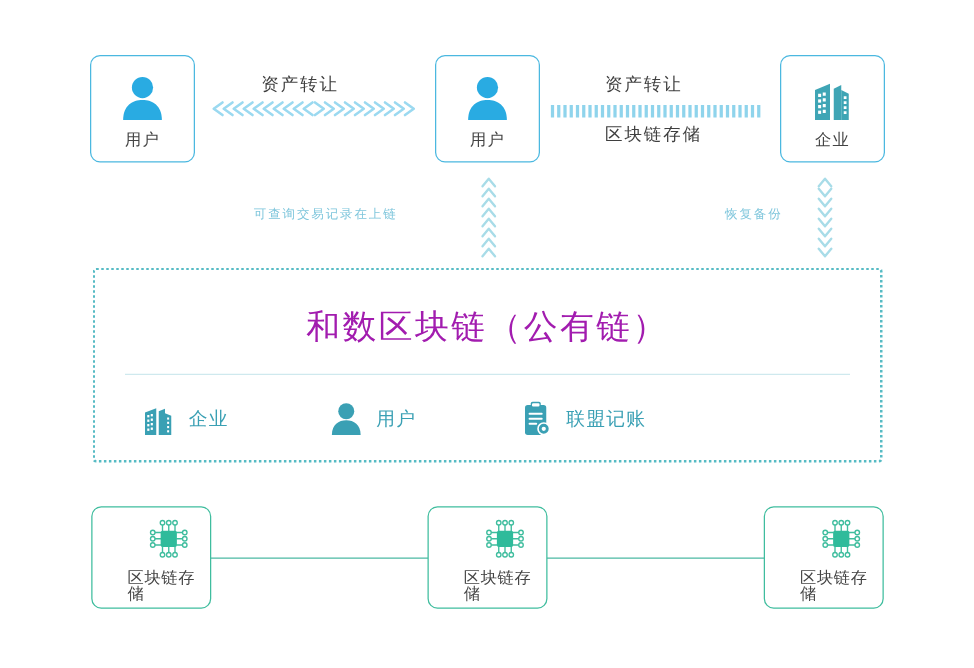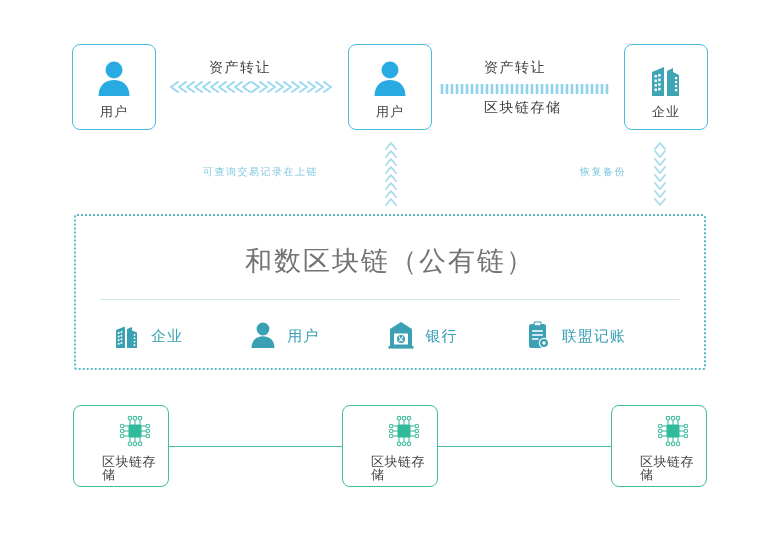--- a/index.html
+++ b/index.html
@@ -104,21 +104,21 @@
     background: #ffffff;
     box-sizing: border-box;
   }
   #chain-title {
     position: absolute;
     left: 0;
     right: 0;
     top: 32px;
     text-align: center;
     font-size: 27px;
-    color: #737373;
+    color: #a21caf;
     letter-spacing: 2px;
     line-height: 1;
   }
   #chain-divider {
     position: absolute;
     left: 24px;
     right: 24px;
     top: 83px;
     height: 1px;
     background: #CFE9EE;
@@ -387,34 +387,20 @@
       <div class="role" id="role-1">
         <span class="role-icon">
           <svg width="28" height="30" viewBox="0 0 28 30">
             <circle cx="14" cy="9" r="6.4" fill="#3AA0B4"></circle>
             <path d="M2.5 28 C2.5 19.6 8 16.2 14 16.2 C20 16.2 25.5 19.6 25.5 28 Z" fill="#3AA0B4"></path>
           </svg>
         </span>
         <span class="role-label">用户</span>
       </div>
 
-      <div class="role" id="role-2">
-        <span class="role-icon">
-          <svg width="28" height="30" viewBox="0 0 28 30">
-            <path d="M14 2 L25 9 L25 11 L3 11 L3 9 Z" fill="#3AA0B4"></path>
-            <rect x="3" y="11" width="22" height="16" fill="#3AA0B4"></rect>
-            <rect x="1.5" y="26" width="25" height="2.6" fill="#3AA0B4"></rect>
-            <rect x="7" y="13.5" width="14" height="11" fill="#ffffff"></rect>
-            <circle cx="14" cy="19" r="4" fill="#3AA0B4"></circle>
-            <path d="M12 16.6 L14 20.2 L16 16.6" fill="none" stroke="#ffffff" stroke-width="1.1"></path>
-            <line x1="12" y1="20.6" x2="16" y2="20.6" stroke="#ffffff" stroke-width="1.1"></line>
-          </svg>
-        </span>
-        <span class="role-label">银行</span>
-      </div>
 
       <div class="role" id="role-3">
         <span class="role-icon">
           <svg width="26" height="30" viewBox="0 0 26 30">
             <rect x="4" y="4" width="17" height="24" rx="2.2" fill="#3AA0B4"></rect>
             <rect x="8.6" y="1.4" width="8" height="4.6" rx="1.4" fill="#3AA0B4"></rect>
             <rect x="9.6" y="2.6" width="6" height="2.6" rx="0.9" fill="#ffffff"></rect>
             <g stroke="#ffffff" stroke-width="1.5" stroke-linecap="round">
               <line x1="7.6" y1="11" x2="17.4" y2="11"></line>
               <line x1="7.6" y1="15" x2="17.4" y2="15"></line>

